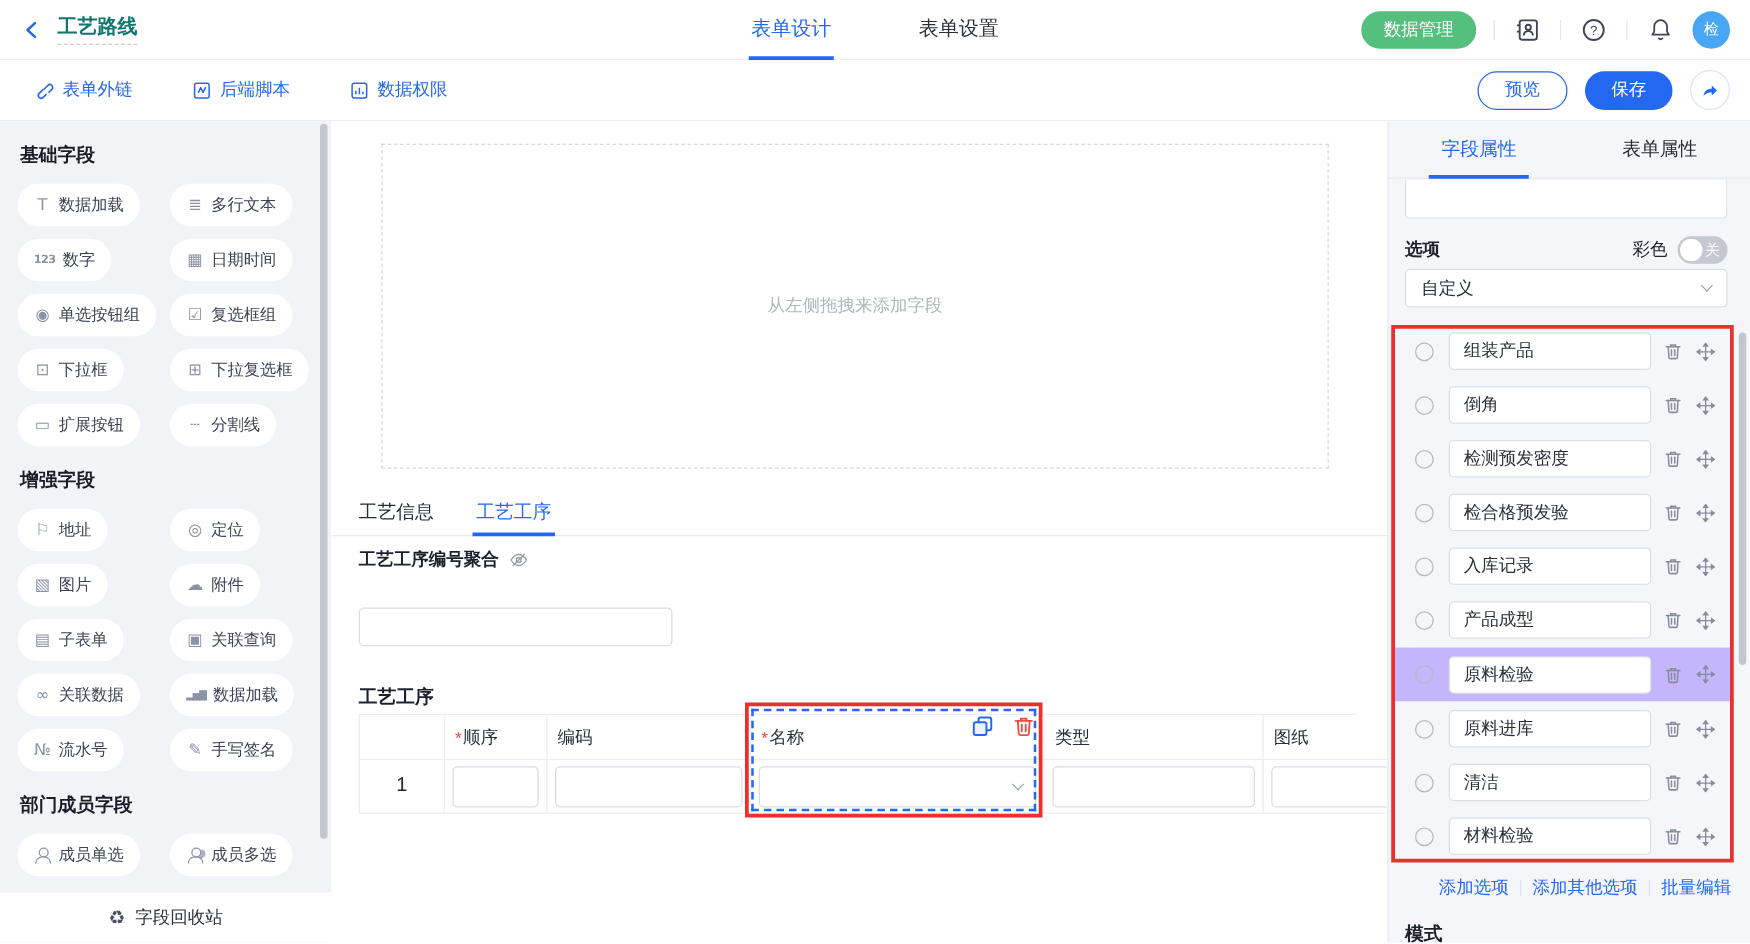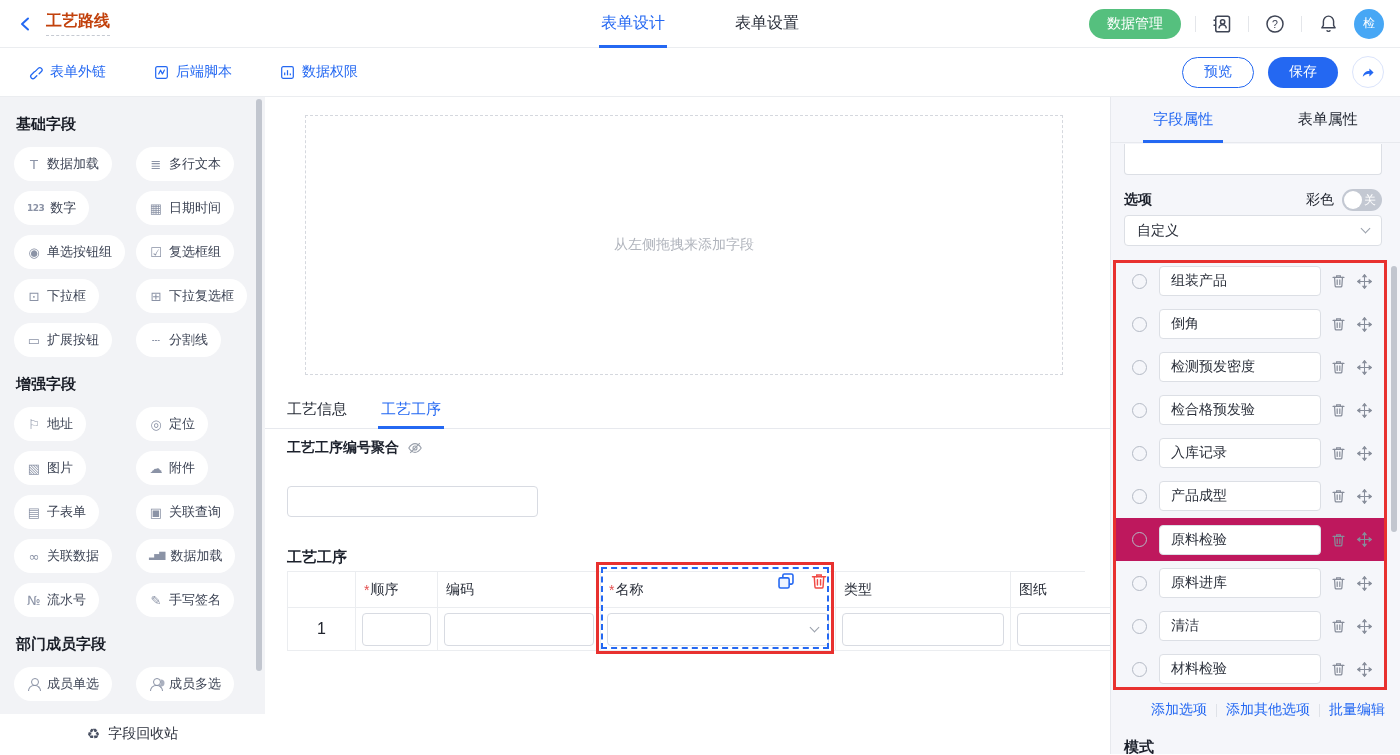--- a/index.html
+++ b/index.html
@@ -4,21 +4,21 @@
 <style>
   html,body{margin:0;padding:0;width:1400px;height:755px;overflow:hidden;
     font-family:"Liberation Sans","DejaVu Sans",sans-serif;background:#fff;color:#21252f;}
   *{box-sizing:border-box;}
   svg{display:block;}
 
   
   .topbar{height:48px;border-bottom:1px solid #ebedf0;display:flex;align-items:center;position:relative;background:#fff;}
   .back{margin-left:18px;cursor:pointer;}
   .title-wrap{margin-left:12px;padding-bottom:3px;border-bottom:1px dashed #c6cad2;}
-  .page-title{font-size:16px;font-weight:600;color:#c2410c;}
+  .page-title{font-size:16px;font-weight:600;color:#0f766e;}
   .top-tabs{position:absolute;left:50%;transform:translateX(-50%);height:48px;display:flex;gap:70px;}
   .top-tab{height:48px;display:flex;align-items:center;font-size:16px;color:#2a2f3a;position:relative;cursor:pointer;}
   .top-tab.active{color:#2468f2;}
   .top-tab.active::after{content:"";position:absolute;left:-2px;right:-2px;bottom:0;height:3px;background:#2468f2;}
   .top-right{margin-left:auto;display:flex;align-items:center;gap:14px;padding-right:16px;}
   .btn-green{height:30px;padding:0 18px;border-radius:15px;background:#55c07e;color:#fff;font-size:14px;
     display:flex;align-items:center;border:none;cursor:pointer;}
   .vsep{width:1px;height:16px;background:#e4e6ea;}
   .icon-btn{width:24px;height:24px;display:flex;align-items:center;justify-content:center;color:#3e4454;cursor:pointer;}
   .avatar{width:30px;height:30px;border-radius:50%;background:#47a7f5;color:#fff;font-size:12px;
@@ -103,21 +103,21 @@
   .color-wrap{margin-left:auto;display:flex;align-items:center;gap:8px;font-size:14px;color:#21252f;}
   .toggle{width:40px;height:22px;border-radius:11px;background:#c3c8d2;position:relative;cursor:pointer;}
   .toggle .knob{position:absolute;left:2px;top:2px;width:18px;height:18px;border-radius:50%;background:#fff;}
   .toggle .t-off{position:absolute;right:6px;top:4px;font-size:12px;color:#fff;line-height:14px;}
   .source-select{position:absolute;left:13px;top:118px;width:258px;height:31px;background:#fff;border:1px solid #dcdfe5;
     border-radius:4px;display:flex;align-items:center;padding:0 12px;font-size:14px;color:#2a2f3a;cursor:pointer;}
   .source-select .chev{margin-left:auto;}
   .options-box{position:absolute;left:2px;top:163px;width:274px;height:430px;border:3px solid #e8312f;
     padding-top:3px;overflow:hidden;}
   .opt-row{height:30px;display:flex;align-items:center;padding:0 12px 0 16px;margin-bottom:13px;}
-  .opt-row.hl{background:#be185d;height:43px;margin:-6px 0 7px 0;padding-top:0;}
+  .opt-row.hl{background:#c4b5fd;height:43px;margin:-6px 0 7px 0;padding-top:0;}
   .radio{width:15px;height:15px;border:1px solid #b4bac5;border-radius:50%;flex:0 0 auto;background:transparent;cursor:pointer;}
   .opt-input{flex:1;height:30px;margin:0 10px 0 12px;border:1px solid #dcdfe5;border-radius:4px;background:#fff;
     padding:0 11px;font-size:14px;color:#2a2f3a;min-width:0;}
   .row-ic{color:#878d9a;flex:0 0 auto;cursor:pointer;}
   .row-ic + .row-ic{margin-left:11px;}
   .opt-links{position:absolute;right:15px;top:604px;display:flex;align-items:center;gap:9px;font-size:14px;color:#2468f2;}
   .opt-links .link{cursor:pointer;white-space:nowrap;}
   .lsep{width:1px;height:13px;background:#dfe2e8;}
   .mode-label{position:absolute;left:13px;top:641px;font-size:15px;font-weight:700;color:#1c212c;}
   .panel-scroll{position:absolute;right:3px;top:169px;width:6px;height:266px;border-radius:3px;background:#c2c6cf;}

